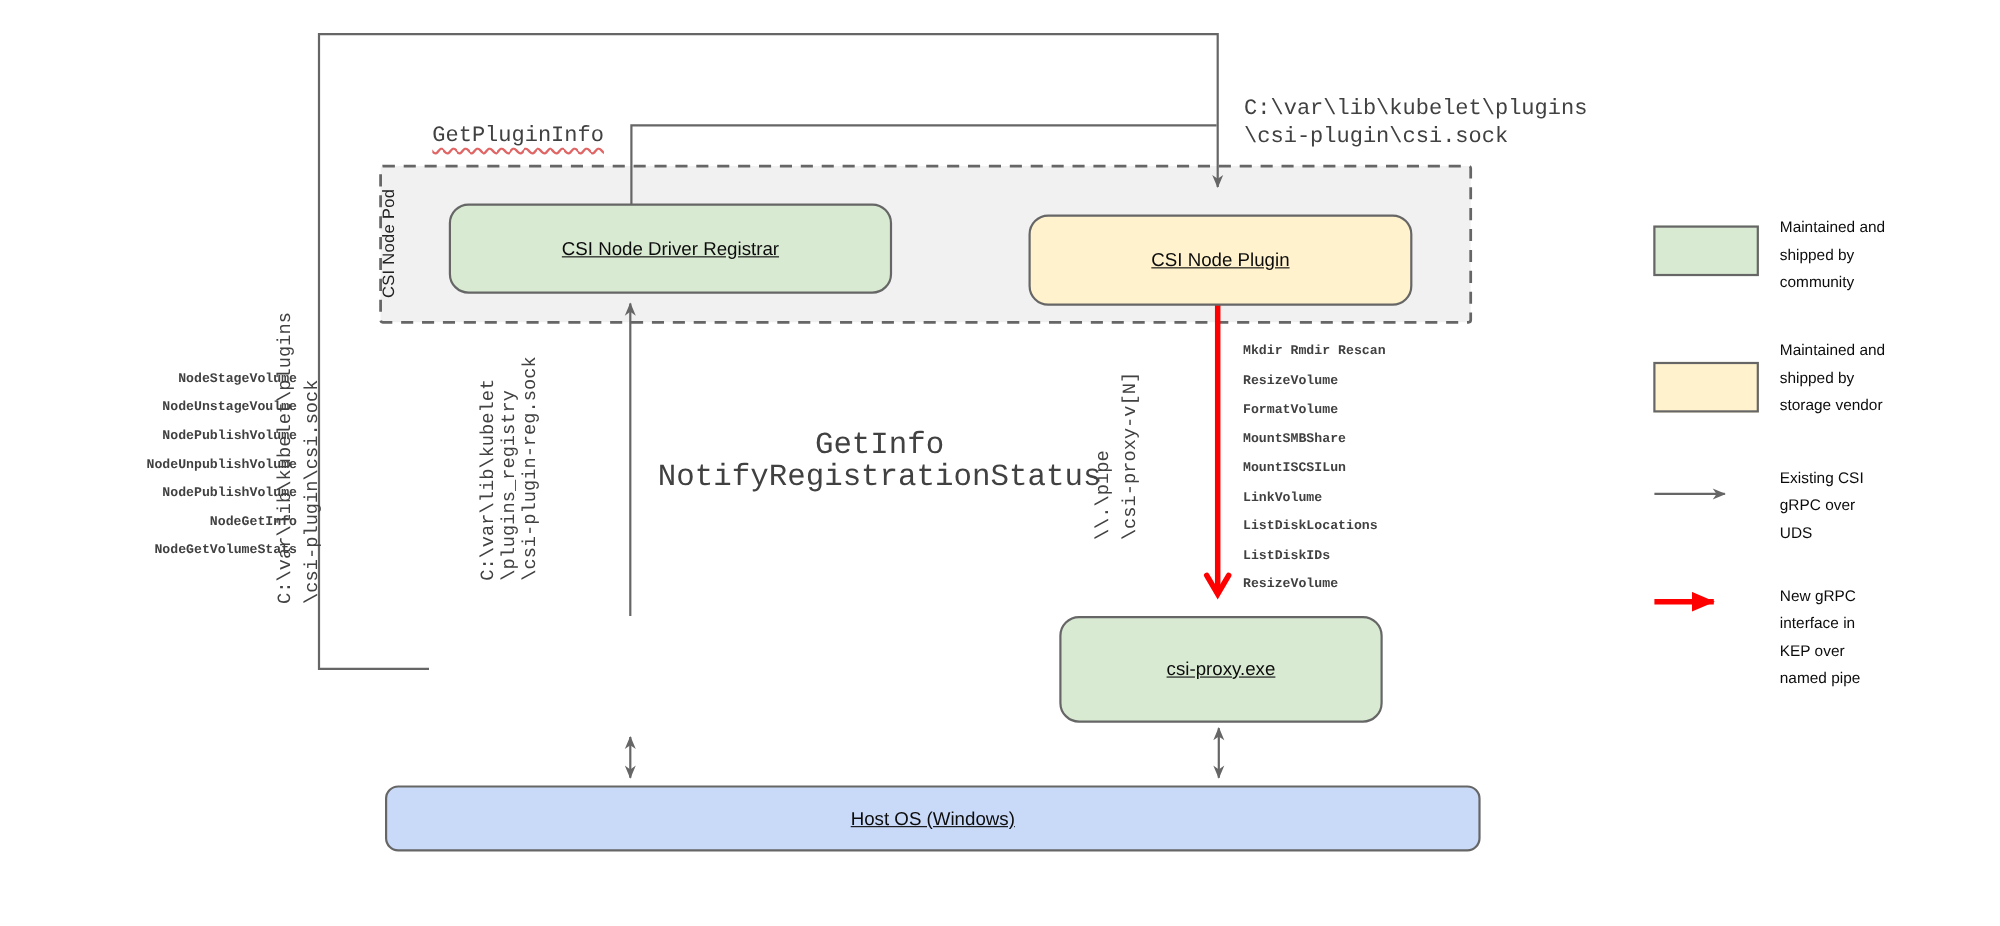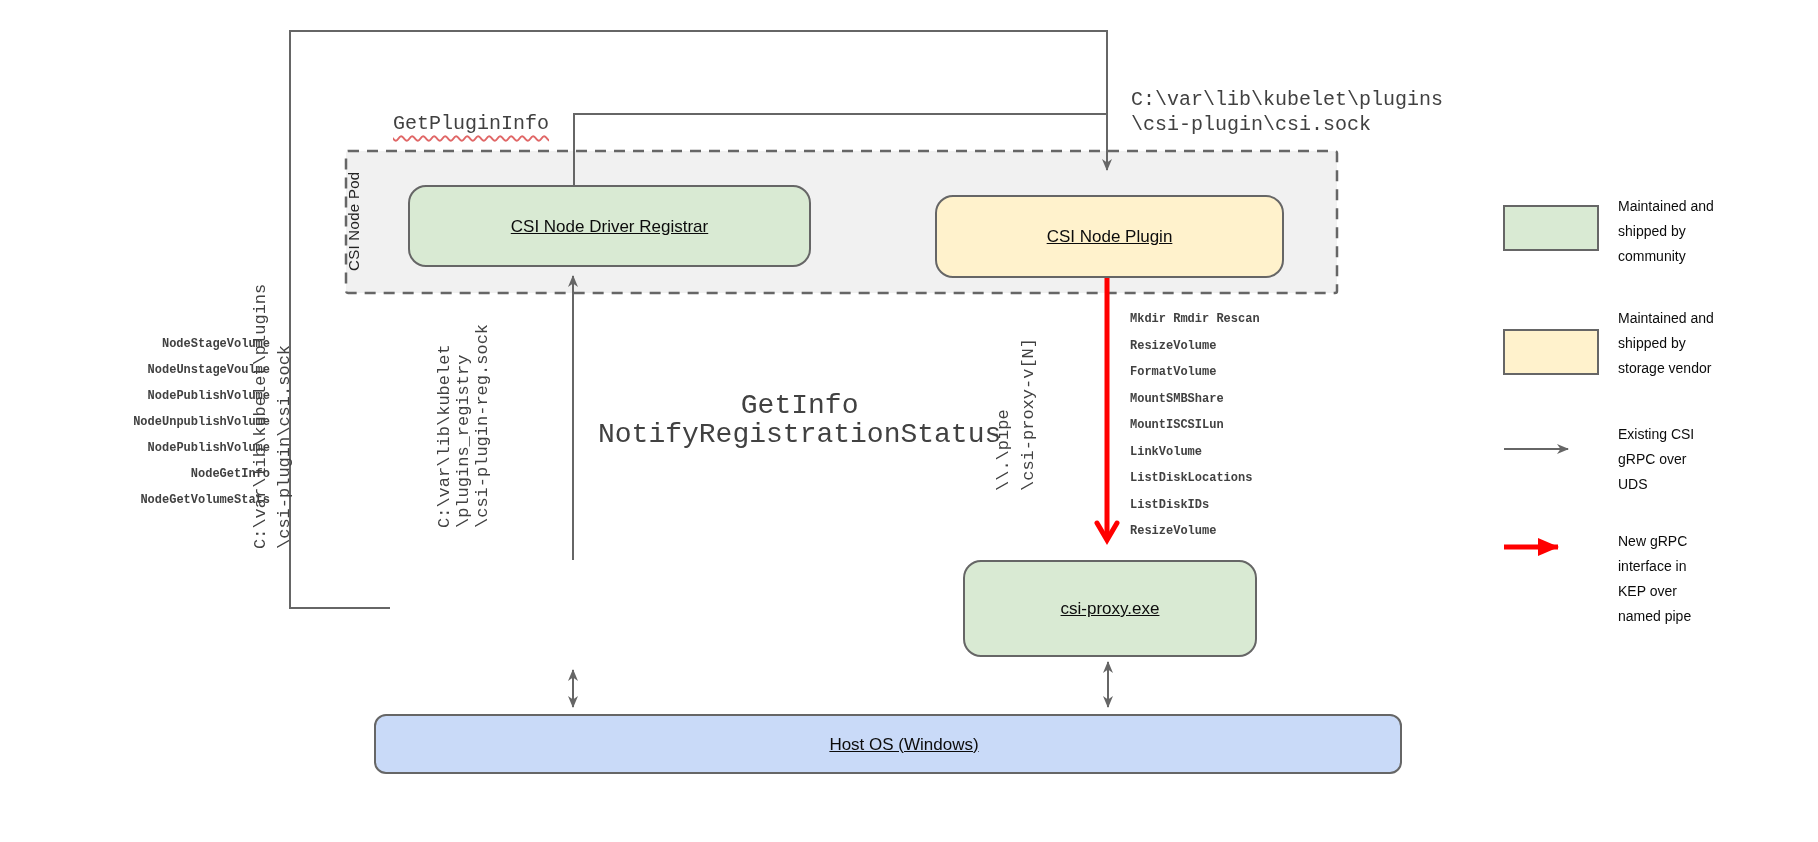--- a/index.html
+++ b/index.html
@@ -71,21 +71,21 @@
     <line class="red" x1="1504" y1="547" x2="1558" y2="547" marker-end="url(#redsolid)"></line>
   </svg>
 
   <div class="rot" style="left:362px;top:271px;">
     <div class="podlabel">CSI Node Pod</div>
   </div>
 
   <div class="box community" style="left:408px;top:185px;width:399px;height:78px;">CSI Node Driver Registrar</div>
   <div class="box vendor" style="left:935px;top:183px;width:345px;height:79px;">CSI Node Plugin</div>
   <div class="box community" style="left:963px;top:560px;width:290px;height:93px;">csi-proxy.exe</div>
-  <div class="box host" style="left:374px;top:714px;width:992px;height:56px;padding-left:32px;">Host OS (Windows)</div>
+  <div class="box host" style="left:350px;top:714px;width:992px;height:56px;">Host OS (Windows)</div>
 
   <div class="label mono getplugininfo" style="left:393px;top:112px;">GetPluginInfo</div>
   <div class="label mono path-note" style="left:1131px;top:87px;">C:\var\lib\kubelet\plugins
 \csi-plugin\csi.sock</div>
   <div class="label mono calls" style="left:598px;top:391px;">GetInfo
 NotifyRegistrationStatus</div>
 
   <div class="rot" style="left:297px;top:549px;">
     <div class="mono-rot lh24">C:\var\lib\kubelet\plugins
 \csi-plugin\csi.sock</div>

